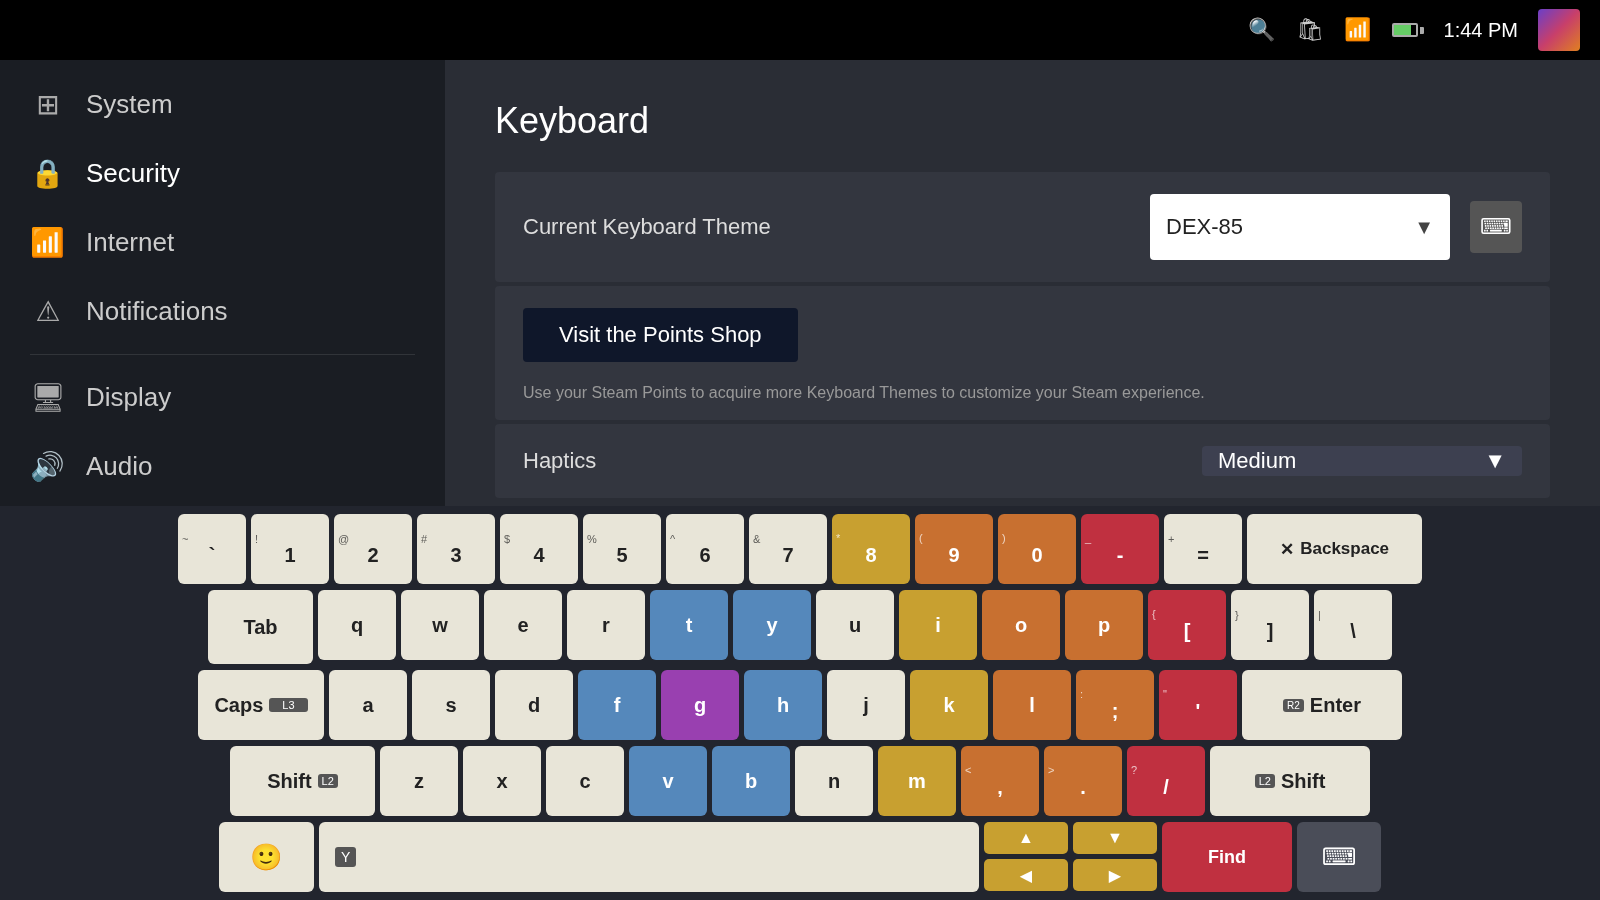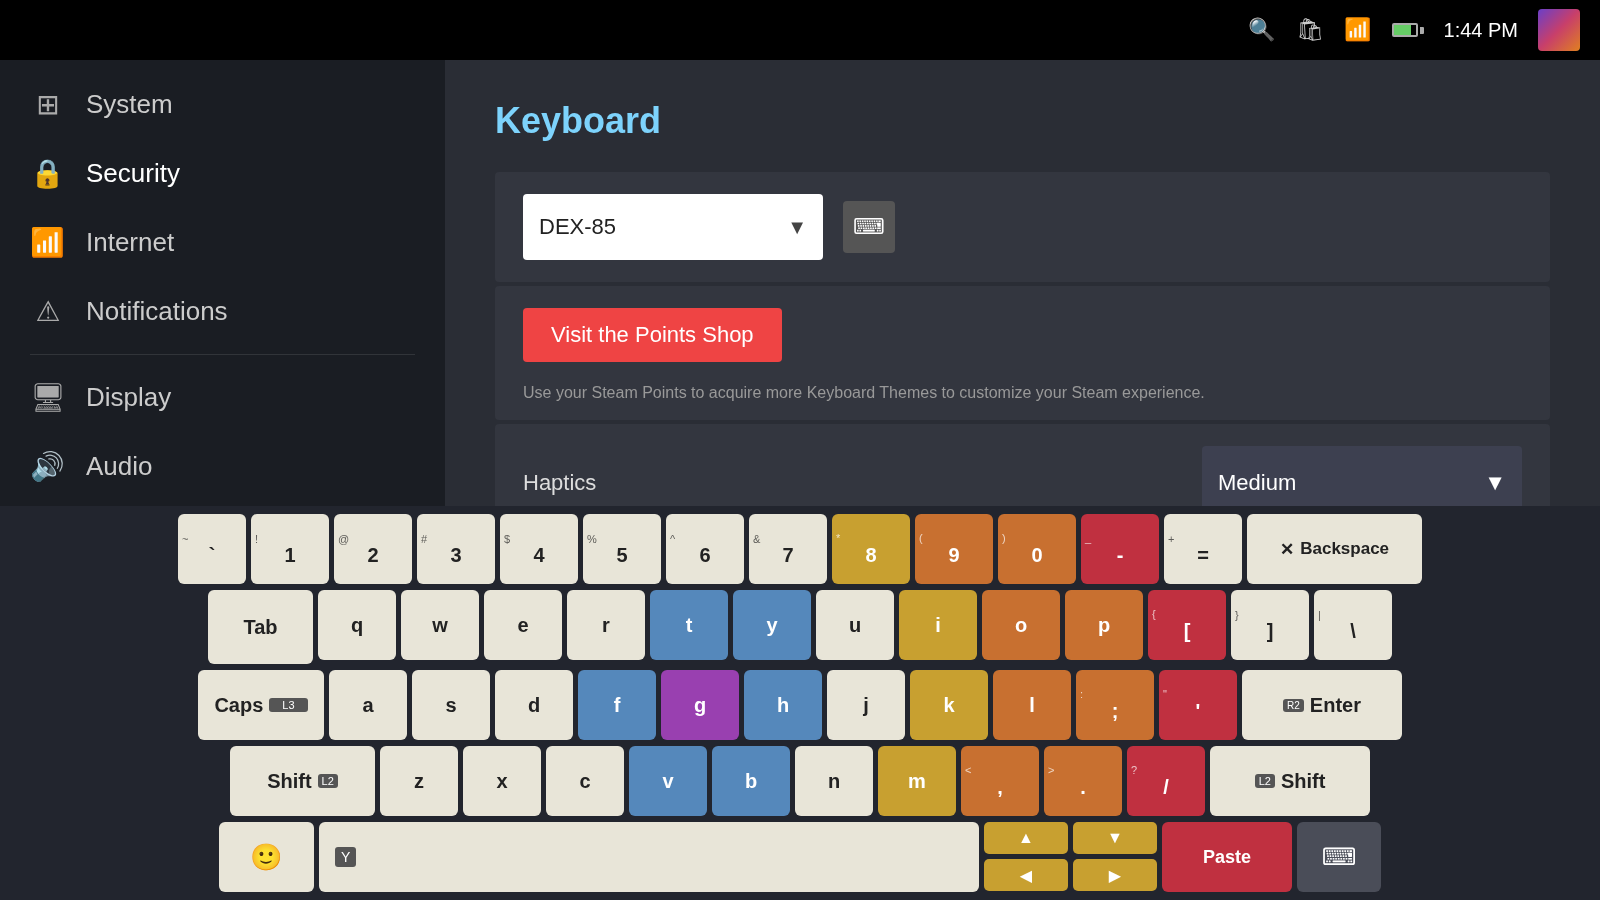--- a/index.html
+++ b/index.html
@@ -105,22 +105,22 @@
     }
 
     
     .main-content {
       flex: 1;
       background: #2a2d35;
       padding: 40px 50px;
     }
     .page-title {
       font-size: 36px;
-      font-weight: 700;
-      color: #7dd3fc;
+      font-weight: 400;
+      color: #ffffff;
       margin-bottom: 30px;
     }
 
     
     .settings-card {
       background: #33363f;
       border-radius: 4px;
       margin-bottom: 4px;
     }
     .settings-row {
@@ -169,45 +169,45 @@
       display: flex;
       align-items: center;
       justify-content: center;
       margin-left: 10px;
       cursor: pointer;
       font-size: 22px;
     }
 
     
     .visit-shop-btn {
-      background: #ef4444;
+      background: #0f172a;
       color: #fff;
       border: none;
       border-radius: 4px;
-      padding: 14px 28px;
+      padding: 14px 36px;
       font-size: 22px;
       cursor: pointer;
       white-space: nowrap;
     }
 
     
     .find-more-row {
       display: flex;
       align-items: center;
       padding: 22px 28px;
     }
 
     
     .haptics-dropdown {
       display: flex;
       align-items: center;
       background: #3d4050;
       color: #fff;
       border-radius: 4px;
-      padding: 24px 16px;
+      padding: 2px 16px;
       font-size: 22px;
       min-width: 320px;
       justify-content: space-between;
       cursor: pointer;
     }
     .kb-rows {
       display: flex;
       flex-direction: column;
       gap: 6px;
     }
@@ -287,20 +287,21 @@
       <span class="sidebar-icon">🔊</span>
       <span>Audio</span>
     </div>
   </div>
 
   <div class="main-content">
     <div class="page-title">Keyboard</div>
 
     <div class="settings-card">
       <div class="settings-row">
+        <span class="settings-label">Current Keyboard Theme</span>
         <div style="display:flex; align-items:center; gap:10px;">
           <div class="dropdown">
             <span>DEX-85</span>
             <span class="dropdown-arrow">▼</span>
           </div>
           <div class="keyboard-btn">
             <span>⌨</span>
           </div>
         </div>
       </div>
@@ -540,18 +541,18 @@
       <div style="display:flex;flex-direction:column;gap:5px;">
         <div style="display:flex;justify-content:center;gap:5px;">
           <div style="background:#c8a030;color:#fff;width:84px;height:32px;border-radius:5px;display:flex;align-items:center;justify-content:center;font-size:16px;cursor:pointer;">▲</div>
           <div style="background:#c8a030;color:#fff;width:84px;height:32px;border-radius:5px;display:flex;align-items:center;justify-content:center;font-size:16px;cursor:pointer;">▼</div>
         </div>
         <div style="display:flex;justify-content:center;gap:5px;">
           <div style="background:#c8a030;color:#fff;width:84px;height:32px;border-radius:5px;display:flex;align-items:center;justify-content:center;font-size:16px;cursor:pointer;">◀</div>
           <div style="background:#c8a030;color:#fff;width:84px;height:32px;border-radius:5px;display:flex;align-items:center;justify-content:center;font-size:16px;cursor:pointer;">▶</div>
         </div>
       </div>
-      <div class="kb-key" style="background:#c03040;color:#fff;width:130px;height:70px;border-radius:6px;display:flex;align-items:center;justify-content:center;cursor:pointer;font-size:18px;font-weight:600;">Paste</div>
+      <div class="kb-key" style="background:#c03040;color:#fff;width:130px;height:70px;border-radius:6px;display:flex;align-items:center;justify-content:center;cursor:pointer;font-size:18px;font-weight:600;">Find</div>
       <div class="kb-key" style="background:#4a4d58;color:#fff;width:84px;height:70px;border-radius:6px;display:flex;align-items:center;justify-content:center;cursor:pointer;font-size:24px;">⌨</div>
     </div>
 
   </div>
 </div>
 
 </body></html>

